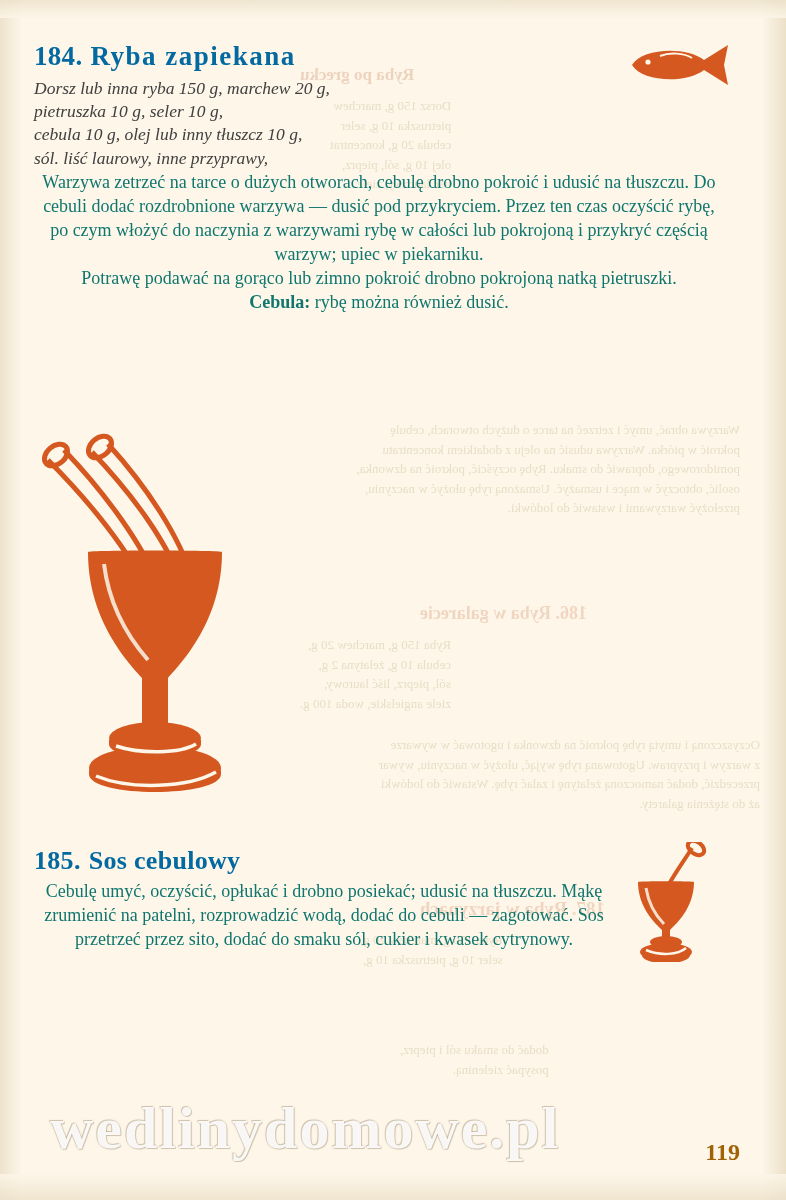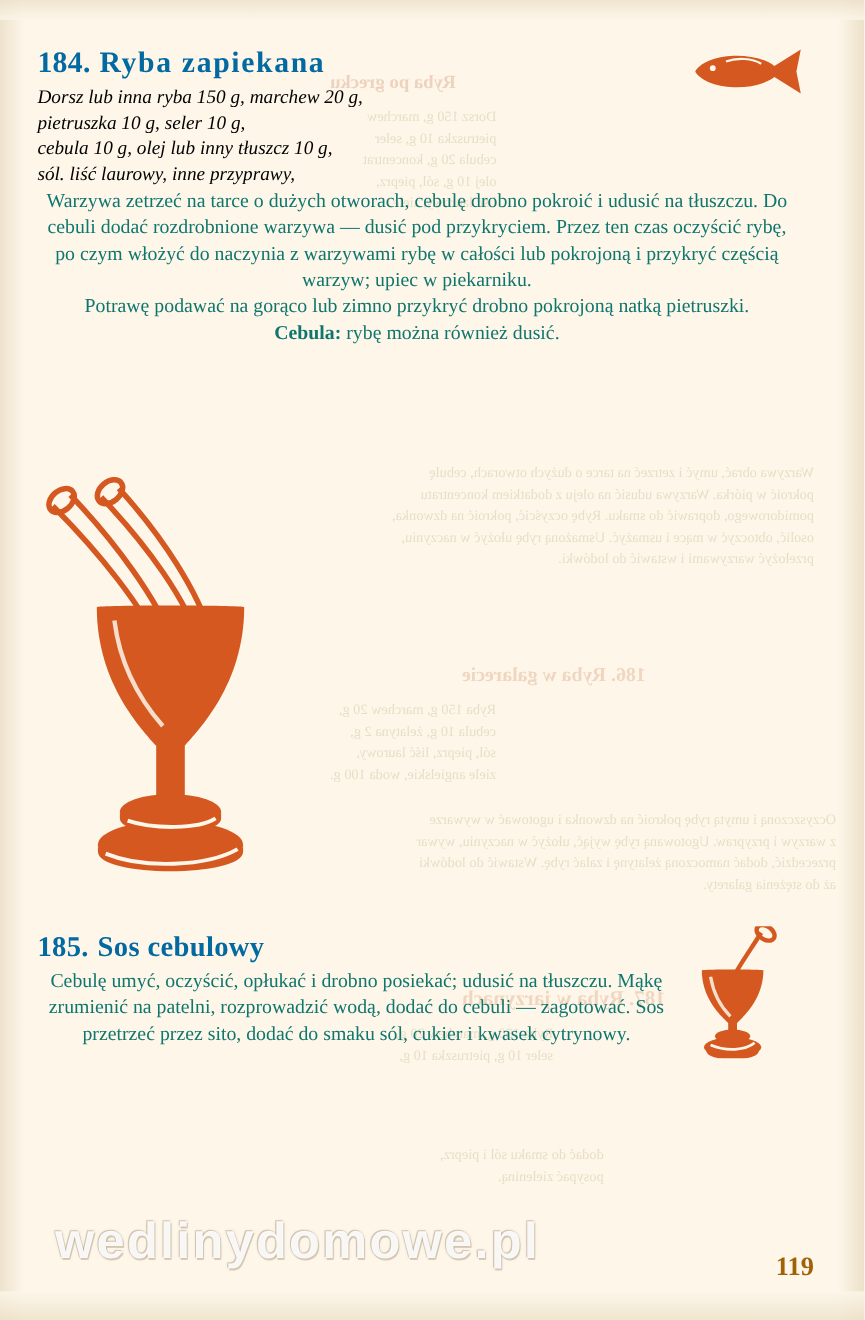--- a/index.html
+++ b/index.html
@@ -85,21 +85,21 @@
     margin: 0 0 4px 0;
     width: 430px;
   }
   .recipe-title .num { margin-right: 8px; }
   .title-word-sp { letter-spacing: 1.5px; }
 
   .ingredients {
     font-style: italic;
     font-size: 17.5px;
     line-height: 1.33;
-    color: #000000;
+    color: #404040;
     margin: 0 0 1px 0;
     white-space: pre-line;
   }
   .body-text {
     font-size: 18px;
     line-height: 1.33;
     color: #0f766e;
     margin: 0;
     text-align: center;
   }
@@ -136,23 +136,23 @@
     width: 580px;
   }
   .section-two .recipe-title { font-size: 26px; width: 420px; margin-bottom: 3px;}
 
   .watermark {
     position: absolute;
     left: 50px;
     bottom: 44px;
     width: 690px;
     height: 56px;
-    font-family: Liberation Sans, sans-serif;
+    font-family: Liberation Serif, serif;
     font-weight: bold;
-    font-size: 46px;
+    font-size: 60px;
     letter-spacing: 2px;
     color: rgba(255,255,255,0.92);
     text-shadow:
       0 0 2px rgba(150,130,100,.55),
       1px 1px 0 rgba(160,140,110,.35),
       -1px -1px 0 rgba(160,140,110,.35);
     display: flex;
     align-items: center;
     white-space: nowrap;
   }
@@ -212,21 +212,21 @@
   <div class="content">
     <h2 class="recipe-title">
       <span class="num">184.</span><span class="title-word-sp">Ryba  zapiekana</span><br>
     </h2>
     <div class="ingredients">Dorsz lub inna ryba 150 g, marchew 20 g,
 pietruszka 10 g, seler 10 g,
 cebula 10 g, olej lub inny tłuszcz 10 g,
 sól. liść laurowy, inne przyprawy,</div>
     <div class="body-text">
       <p>Warzywa zetrzeć na tarce o dużych otworach, cebulę drobno pokroić i udusić na tłuszczu. Do cebuli dodać rozdrobnione warzywa — dusić pod przykryciem. Przez ten czas oczyścić rybę, po czym włożyć do naczynia z warzywami rybę w całości lub pokrojoną i przykryć częścią warzyw; upiec w piekarniku.</p>
-      <p>Potrawę podawać na gorąco lub zimno przykryć drobno pokrojoną natką pietruszki.</p>
+      <p>Potrawę podawać na gorąco lub zimno pokroić drobno pokrojoną natką pietruszki.</p>
       <p class="note"><b>Cebula:</b><span> rybę można również dusić.</span></p>
     </div>
   </div>
 
   <div class="illus-main">
     <svg viewBox="0 0 250 380" width="250" height="380" aria-hidden="true">
 
       <path d="M18 28 C60 70, 100 120, 118 160" stroke="#d4581f" stroke-width="5" fill="none"></path>
       <path d="M34 18 C76 62, 112 112, 128 152" stroke="#d4581f" stroke-width="5" fill="none"></path>
       <ellipse cx="26" cy="23" rx="13" ry="9" transform="rotate(-40 26 23)" fill="none" stroke="#d4581f" stroke-width="5"></ellipse>

